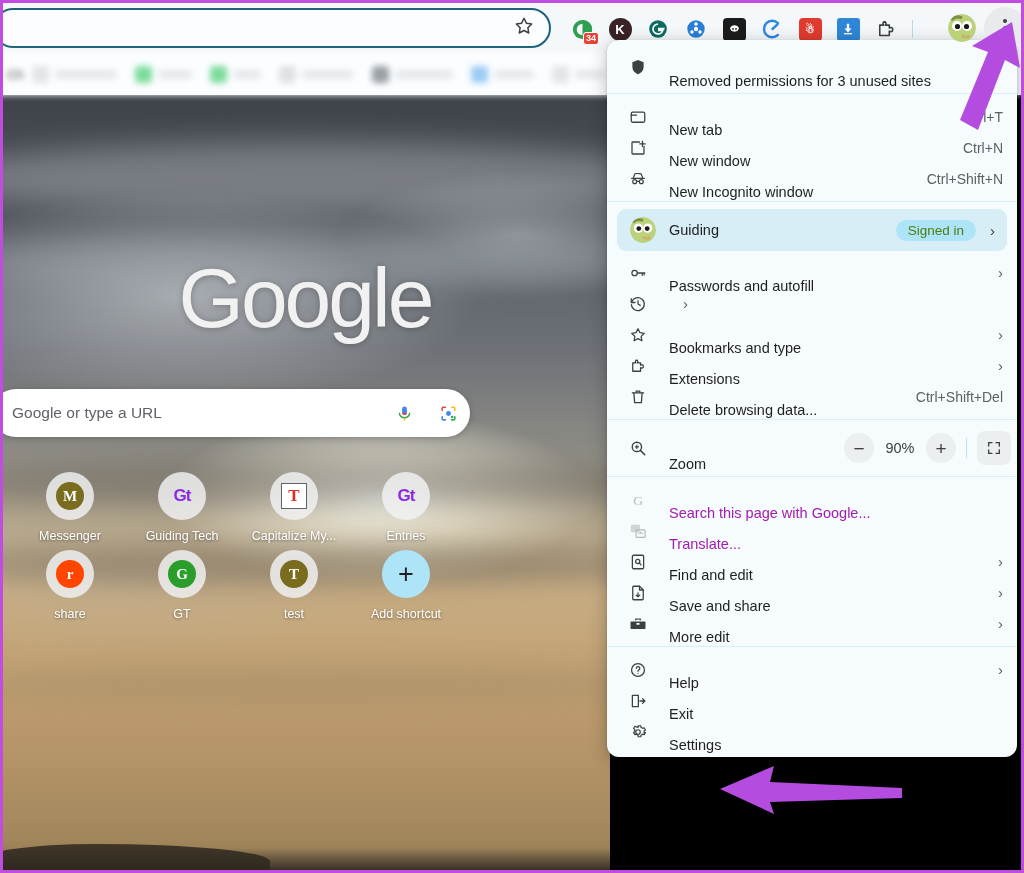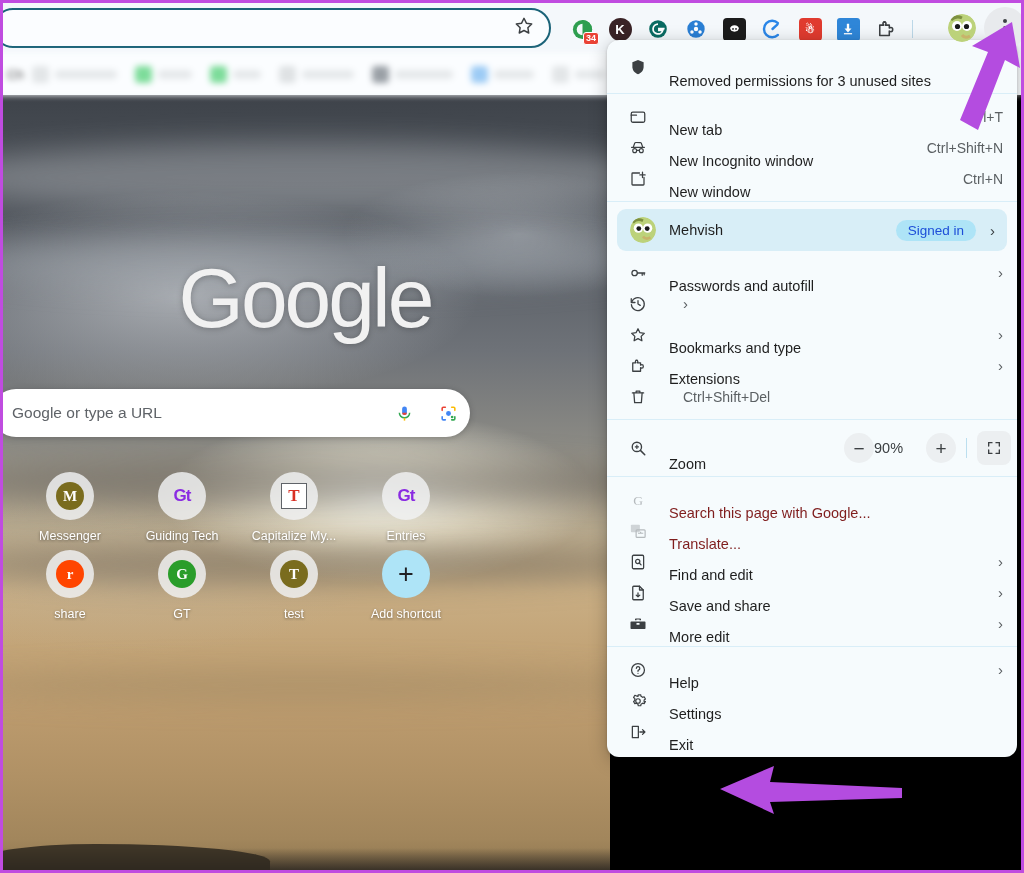--- a/index.html
+++ b/index.html
@@ -181,51 +181,51 @@
     display:flex; align-items:center; height:31px;
     padding:0 14px 0 0; cursor:pointer;
   }
   .mi .mic {
     width:62px; min-width:62px; display:flex; align-items:center; justify-content:center;
     color:#444746;
   }
   .mi .mil { flex:1; white-space:nowrap;margin-top:27px; }
   .mi .mis { color:#5b6063; font-size:14px; margin-left:14px; white-space:nowrap; }
   .mi .chev { color:#5b6063; font-size:15px; margin-left:14px; }
-  .mi.disabled .mil { color:#7f1d1d; }
+  .mi.disabled .mil { color:#a21caf; }
   .mi.disabled .mic { color:#b3b8bb; }
   .sep { height:1px; background:#d9eef8; margin:7px 0; }
 
   
   #profile-row {
     margin:2px 10px 4px 10px;
     background:#d8eef7;
     border-radius:9px;
     display:flex; align-items:center;
     height:42px; padding-right:12px; cursor:pointer;
   }
   #profile-row .mic { width:52px; min-width:52px; display:flex; align-items:center; justify-content:center; }
   #profile-row .pname { flex:1; font-size:14.5px; color:#1f1f1f; }
   #signed-chip {
-    background:#aee4f7; color:#1d4ed8; font-size:13.5px;
+    background:#aee4f7; color:#4d7c0f; font-size:13.5px;
     border-radius:11px; padding:3px 12px; margin-right:14px;
   }
   #profile-row .chev { color:#3a4043; font-size:15px; }
   #avatar-menu { width:26px;height:26px;border-radius:50%;overflow:hidden; }
 
   
   #zoom-row { display:flex; align-items:center; height:42px; }
   #zoom-row .mic { width:62px;min-width:62px;display:flex;align-items:center;justify-content:center;color:#444746; }
   #zoom-row .mil { flex:1;margin-top:32px; }
   .zbtn {
     width:30px;height:30px;border-radius:50%;background:#eceff1;
     display:flex;align-items:center;justify-content:center;
     font-size:19px;color:#3c4043;cursor:pointer;line-height:1;
   }
-  #zoom-value { width:52px; text-align:left; font-size:14.5px; color:#3c4043; }
+  #zoom-value { width:52px; text-align:center; font-size:14.5px; color:#3c4043; }
   #zoom-div { width:1px;height:20px;background:#bcdfef;margin:0 10px; }
   #fullscreen-btn {
     width:34px;height:34px;border-radius:8px;background:#eceff1;
     display:flex;align-items:center;justify-content:center;cursor:pointer;margin-right:6px;
   }
 
   
   .arrow-svg { position:absolute; z-index:55; pointer-events:none; }
 </style>
 </head>
@@ -465,60 +465,60 @@
           <svg width="18" height="18" viewBox="0 0 24 24" fill="none" stroke="#3c4043" stroke-width="1.7" stroke-linecap="round" stroke-linejoin="round">
             <rect x="3" y="5.5" width="18" height="13.5" rx="2"></rect>
             <path d="M3 9.5h7"></path>
           </svg>
         </span>
         <span class="mil">New tab</span>
         <span class="mis">Ctrl+T</span>
       </div>
       <div class="mi">
         <span class="mic">
+          <svg width="18" height="18" viewBox="0 0 24 24" fill="none" stroke="#3c4043" stroke-width="1.7" stroke-linecap="round" stroke-linejoin="round">
+            <path d="M14 4H5a1 1 0 0 0-1 1v14a1 1 0 0 0 1 1h14a1 1 0 0 0 1-1v-9"></path>
+            <path d="M18 3v7M14.5 6.5h7"></path>
+          </svg>
+        </span>
+        <span class="mil">New window</span>
+        <span class="mis">Ctrl+N</span>
+      </div>
+      <div class="mi">
+        <span class="mic">
           <svg width="18" height="18" viewBox="0 0 24 24" fill="none" stroke="#3c4043" stroke-width="1.6" stroke-linecap="round">
             <path d="M6 10l1.6-4.3a1.6 1.6 0 0 1 1.5-1h5.8a1.6 1.6 0 0 1 1.5 1L18 10"></path>
             <path d="M3.5 11.2h17"></path>
             <circle cx="7.6" cy="15.5" r="2.6"></circle>
             <circle cx="16.4" cy="15.5" r="2.6"></circle>
             <path d="M10.2 15.2h3.6"></path>
           </svg>
         </span>
         <span class="mil">New Incognito window</span>
         <span class="mis">Ctrl+Shift+N</span>
-      </div>
-      <div class="mi">
-        <span class="mic">
-          <svg width="18" height="18" viewBox="0 0 24 24" fill="none" stroke="#3c4043" stroke-width="1.7" stroke-linecap="round" stroke-linejoin="round">
-            <path d="M14 4H5a1 1 0 0 0-1 1v14a1 1 0 0 0 1 1h14a1 1 0 0 0 1-1v-9"></path>
-            <path d="M18 3v7M14.5 6.5h7"></path>
-          </svg>
-        </span>
-        <span class="mil">New window</span>
-        <span class="mis">Ctrl+N</span>
       </div>
     </div>
 
   <div class="sep"></div>
 
   <div id="profile-row">
     <span class="mic">
       <span id="avatar-menu">
         <svg width="26" height="26" viewBox="0 0 28 28">
           <circle cx="14" cy="14" r="14" fill="#bcd27a"></circle>
           <circle cx="9" cy="12" r="5" fill="#fff"></circle>
             <circle cx="19" cy="12" r="5" fill="#fff"></circle>
           <circle cx="9.5" cy="12.5" r="2.6" fill="#1a1a1a"></circle>
             <circle cx="18.5" cy="12.5" r="2.6" fill="#1a1a1a"></circle>
           <path d="M3 6 Q8 1 14 4" stroke="#7d9040" stroke-width="3" fill="none"></path>
           <path d="M14 21 Q17 25 22 22" stroke="#c8b36a" stroke-width="3" fill="none"></path>
         </svg>
       </span>
     </span>
-    <span class="pname">Mehvish</span>
+    <span class="pname">Guiding</span>
     <span id="signed-chip">Signed in</span>
     <span class="chev">›</span>
   </div>
 
   <div id="grp-main" style="margin-top:6px;">
       <div class="mi">
         <span class="mic">
           <svg width="18" height="18" viewBox="0 0 24 24" fill="none" stroke="#3c4043" stroke-width="1.7" stroke-linecap="round">
             <circle cx="7.5" cy="12" r="3.6"></circle>
             <path d="M11.1 12H21M17.6 12v3M20.2 12v2.4"></path>
@@ -555,20 +555,21 @@
         <span class="mil">Extensions</span>
         <span class="chev">›</span>
       </div>
       <div class="mi">
         <span class="mic">
           <svg width="18" height="18" viewBox="0 0 24 24" fill="none" stroke="#3c4043" stroke-width="1.7" stroke-linecap="round" stroke-linejoin="round">
             <path d="M4.5 6.5h15M9.5 6.5V4.2h5v2.3"></path>
             <path d="M6.5 6.5l1 13h9l1-13"></path>
           </svg>
         </span>
+        <span class="mil">Delete browsing data...</span>
         <span class="mis">Ctrl+Shift+Del</span>
       </div>
     </div>
 
   <div class="sep"></div>
 
   <div id="zoom-row">
     <span class="mic">
       <svg width="18" height="18" viewBox="0 0 24 24">
         <circle cx="10.5" cy="10.5" r="6.2" fill="none" stroke="#3c4043" stroke-width="1.8"></circle>
@@ -653,36 +654,36 @@
             <circle cx="12" cy="12" r="8.6"></circle>
             <path d="M9.8 9.7a2.3 2.3 0 1 1 2.9 2.4c-.5.2-.7.6-.7 1.2v.4"></path>
             <circle cx="12" cy="16.4" r=".8" fill="#3c4043" stroke="none"></circle>
           </svg>
         </span>
         <span class="mil">Help</span>
         <span class="chev">›</span>
       </div>
       <div class="mi">
         <span class="mic">
+          <svg width="18" height="18" viewBox="0 0 24 24" fill="none" stroke="#3c4043" stroke-width="1.7" stroke-linecap="round" stroke-linejoin="round">
+            <path d="M4.5 4.5h8v15h-8z"></path>
+            <path d="M14.5 12h6.5M18 8.8l3.2 3.2-3.2 3.2"></path>
+          </svg>
+        </span>
+        <span class="mil">Exit</span>
+      </div>
+      <div class="mi">
+        <span class="mic">
           <svg width="18" height="18" viewBox="0 0 24 24" fill="#3c4043">
             <path d="M12 8.2A3.8 3.8 0 1 0 12 15.8 3.8 3.8 0 0 0 12 8.2zm0 6a2.2 2.2 0 1 1 0-4.4 2.2 2.2 0 0 1 0 4.4z"></path>
             <path d="M20.2 13.3l-.1-1.3.1-1.3 1.7-1.3-1.7-3-2 .7-2.2-1.3-.3-2.1h-3.4l-.3 2.1L9.8 5.1l-2-.7-1.7 3 1.7 1.3-.1 1.3.1 1.3-1.7 1.3 1.7 3 2-.7 2.2 1.3.3 2.1h3.4l.3-2.1 2.2-1.3 2 .7 1.7-3z" fill="none" stroke="#3c4043" stroke-width="1.6" stroke-linejoin="round"></path>
           </svg>
         </span>
         <span class="mil">Settings</span>
       </div>
-      <div class="mi">
-        <span class="mic">
-          <svg width="18" height="18" viewBox="0 0 24 24" fill="none" stroke="#3c4043" stroke-width="1.7" stroke-linecap="round" stroke-linejoin="round">
-            <path d="M4.5 4.5h8v15h-8z"></path>
-            <path d="M14.5 12h6.5M18 8.8l3.2 3.2-3.2 3.2"></path>
-          </svg>
-        </span>
-        <span class="mil">Exit</span>
-      </div>
     </div>
 </div>
 
 <svg class="arrow-svg" style="left:950px;top:20px;" width="74" height="115" viewBox="0 0 74 115">
   <path d="M62 2 L70 48 L55 40 L28 110 L10 100 L38 32 L22 26 Z" fill="#b44ce0"></path>
 </svg>
 
 <svg class="arrow-svg" style="left:718px;top:762px;" width="186" height="54" viewBox="0 0 186 54">
   <path d="M2 27 L56 4 L52 20 L184 26 L184 36 L52 40 L56 52 Z" fill="#b44ce0"></path>
 </svg>

